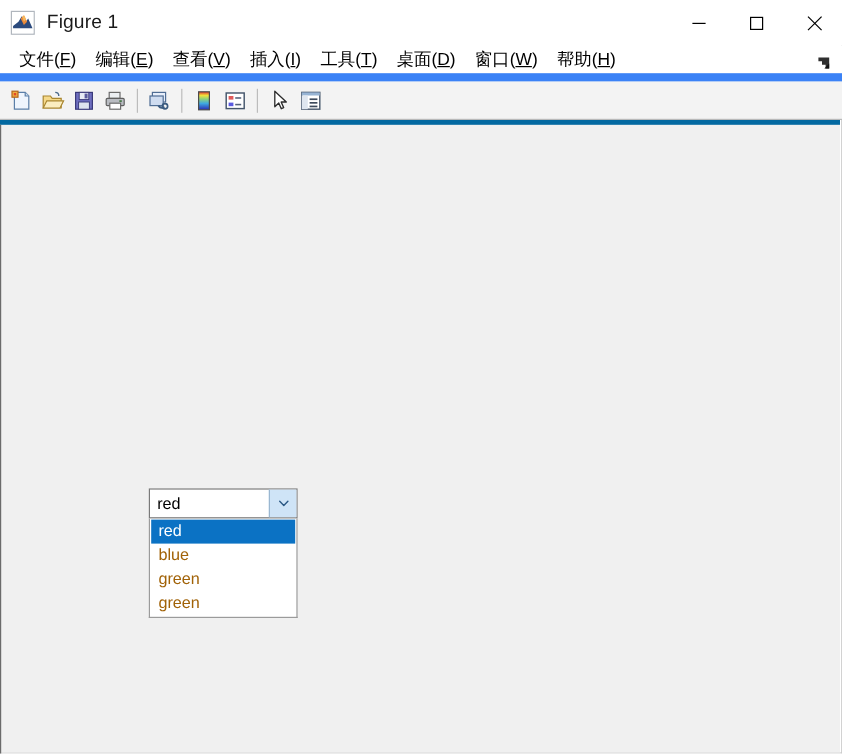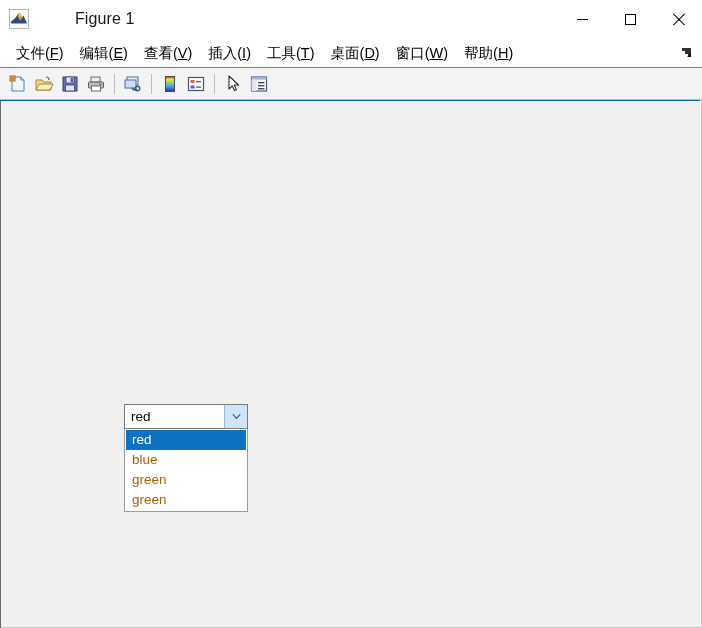--- a/index.html
+++ b/index.html
@@ -15,21 +15,21 @@
     background: #ffffff;
     border-right: 1px solid #c8c8c8;
     border-bottom: 1px solid #c8c8c8;
   }
 
   
   .titlebar {
     position: absolute; left: 0; top: 0;
     width: 702px; height: 38px;
     background: #ffffff;
-    display: flex; align-items: center; gap: 36px;
+    display: flex; align-items: center;
   }
   .title-icon {
     width: 20px; height: 20px;
     margin-left: 9px;
     position: relative;
     background: #ffffff;
     border: 1px solid #b0b6bd;
     overflow: hidden;
     flex: none;
   }
@@ -68,21 +68,21 @@
   .glyph-close:before { transform: rotate(45deg); }
   .glyph-close:after  { transform: rotate(-45deg); }
 
   
   .menubar {
     position: absolute; left: 0; top: 38px;
     width: 702px; height: 30px;
     background: #ffffff;
     display: flex; align-items: center;
     padding-left: 8px;
-    border-bottom: 1px solid #3b82f6;
+    border-bottom: 7px solid #3b82f6;
   }
   .menu-item {
     font-size: 14.5px;
     color: #000;
     padding: 2px 8px;
     white-space: nowrap;
     cursor: default;
     line-height: 18px;
   }
   .menu-item u { text-decoration: underline; }
@@ -108,21 +108,21 @@
   }
   .tb-sep {
     width: 1px; height: 20px; background: #bcbcbc; margin: 0 5px;
   }
 
   
   .canvas {
     position: absolute; left: 0; top: 100px;
     width: 700px; height: 527px;
     background: #f0f0f0;
-    border-top: 1px solid #0369a1;
+    border-top: 4px solid #0369a1;
   }
   .canvas-edge {
     position: absolute; left: 0; top: 0;
     width: 1px; height: 527px;
     background: #6b6b6b;
   }
 
   
   .dropdown-wrap {
     position: absolute; left: 124px; top: 403px;

